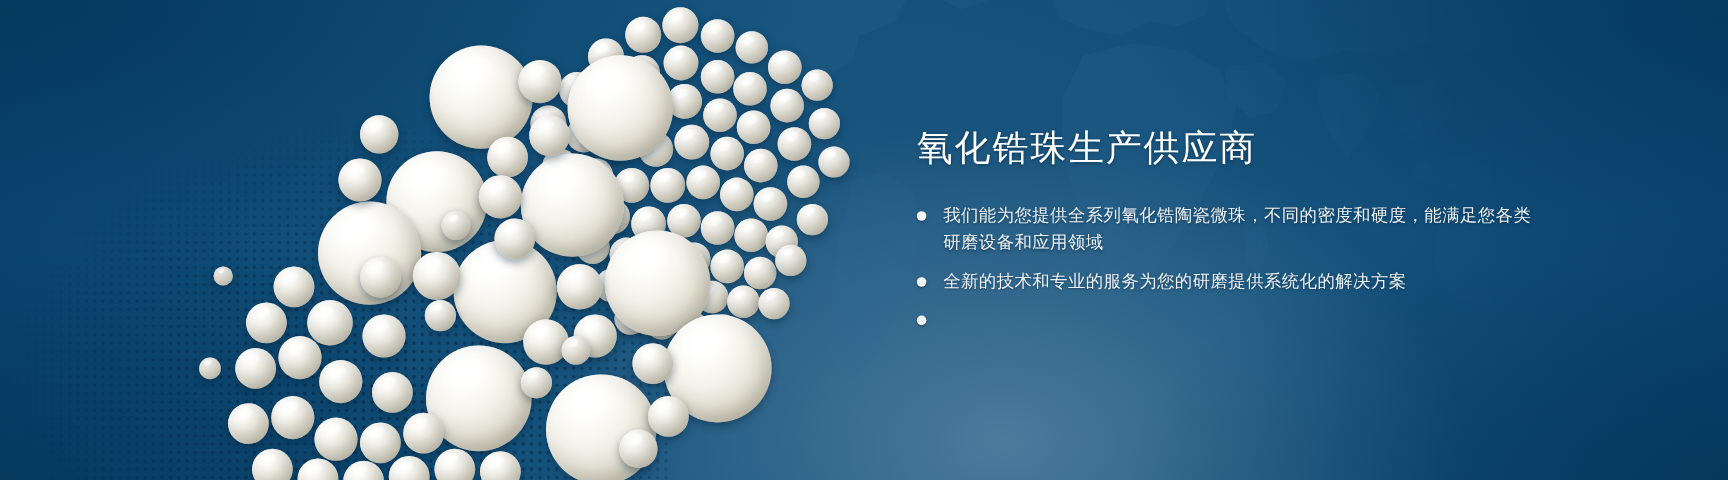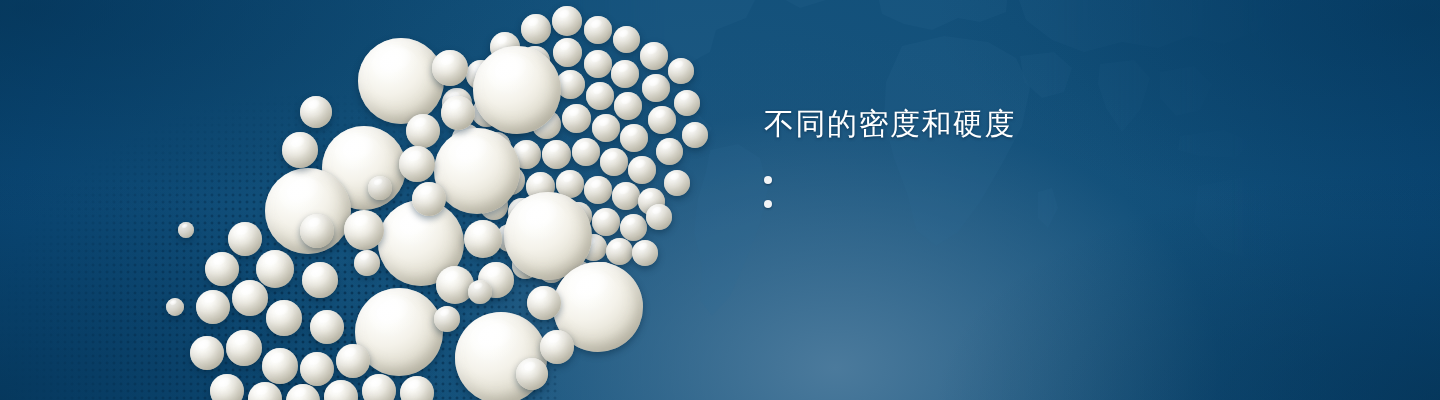--- a/index.html
+++ b/index.html
@@ -297,29 +297,34 @@
     <span class="bead" style="left:166px;top:298px;width:18px;height:18px;"></span>
     <span class="bead" style="left:178px;top:222px;width:16px;height:16px;"></span>
     <span class="bead" style="left:368px;top:176px;width:24px;height:24px;"></span>
     <span class="bead" style="left:354px;top:250px;width:26px;height:26px;"></span>
     <span class="bead" style="left:434px;top:306px;width:26px;height:26px;"></span>
     <span class="bead" style="left:468px;top:280px;width:24px;height:24px;"></span>
   </div>
 
   <div class="copy">
 
-    <h1 class="headline">不同的密度和硬度</h1>
+    <h1 class="headline">氧化锆珠生产供应商</h1>
 
     <ul class="bullets" style="list-style:none;">
 
+      <li class="bullet-row">
+        <span class="bullet-dot"></span>
+        <span class="bullet-text">我们能为您提供全系列氧化锆陶瓷微珠，不同的密度和硬度，能满足您各类研磨设备和应用领域</span>
+      </li>
+
+      <li class="bullet-row">
+        <span class="bullet-dot"></span>
+        <span class="bullet-text">全新的技术和专业的服务为您的研磨提供系统化的解决方案</span>
+      </li>
 
       <li class="bullet-row">
         <span class="bullet-dot"></span>
       </li>
 
-      <li class="bullet-row">
-        <span class="bullet-dot"></span>
-      </li>
-
     </ul>
   </div>
 
 </div>
 
 </body></html>

